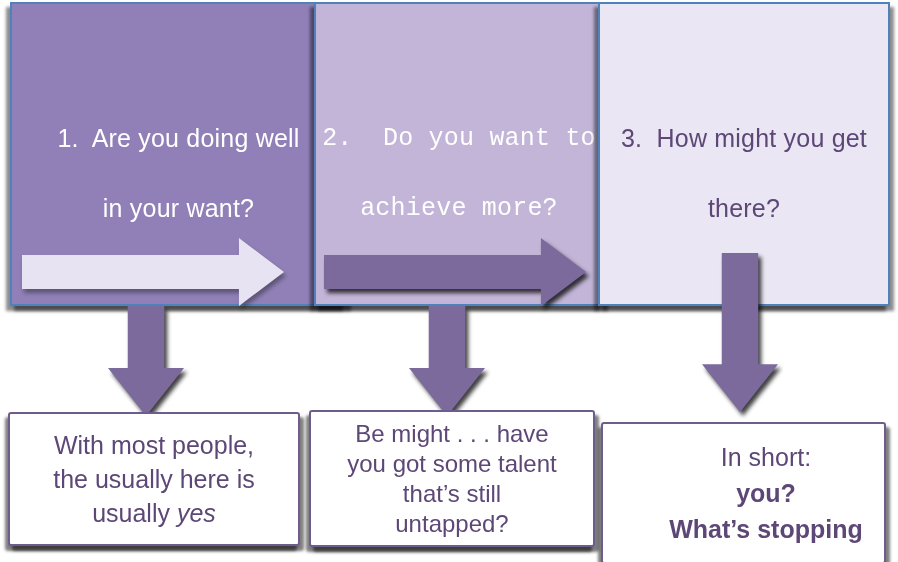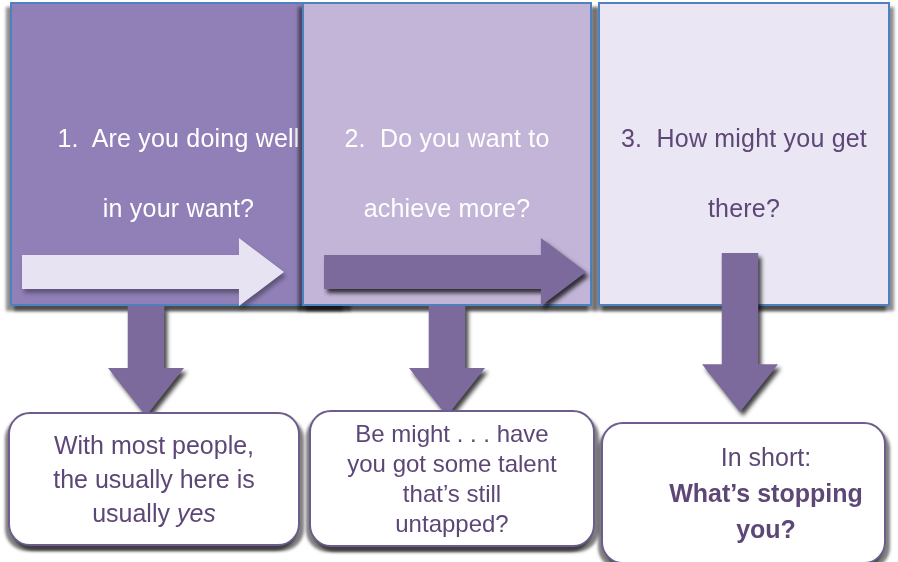--- a/index.html
+++ b/index.html
@@ -8,21 +8,21 @@
     background:#ffffff;
     font-family:"Liberation Sans","DejaVu Sans",sans-serif;
   }
   
   .panel{
     position:absolute;top:2px;height:304px;box-sizing:border-box;
     border:2px solid var(--panel-border);
     box-shadow:-4px 5px 3px rgba(0,0,0,.45), 4px 5px 3px rgba(0,0,0,.45);
   }
   .panel1{left:10px;width:337px;background:var(--panel1-bg);}
-  .panel2{left:302px;width:290px;background:var(--panel2-bg);}
+  .panel2{left:314px;width:290px;background:var(--panel2-bg);font-family:Liberation Mono, monospace;}
   .panel3{left:598px;width:292px;background:var(--panel3-bg);}
   .panel p{
     position:absolute;left:0;width:100%;margin:0;text-align:center;
     font-size:25px;white-space:pre-wrap;letter-spacing:.2px;
   }
   .panel .line1{top:120px;}
   .panel .line2{top:190px;}
   .panel1 p,.panel2 p{color:var(--text-light);}
   .panel3 p{color:var(--text-purple);}
   
@@ -41,21 +41,21 @@
   .ra1{left:22px;top:238px;width:262px;height:68px;}
   .ra2{left:324px;top:238px;width:262px;height:68px;}
   .da1{left:108px;top:306px;width:76px;height:110px;}
   .da2{left:409px;top:306px;width:76px;height:110px;}
   .da3{left:702px;top:253px;width:76px;height:159px;}
   .da1 .arrow-shape,.da2 .arrow-shape{--head:56.4%;}
   .da3 .arrow-shape{--head:70%;}
   
   .answer-box{
     position:absolute;box-sizing:border-box;background:#ffffff;
-    border:2.5px solid var(--box-border);border-radius:22px;
+    border:2.5px solid var(--box-border);border-radius:3px;
     box-shadow:-3px 5px 3px rgba(0,0,0,.5), 4px 5px 3px rgba(0,0,0,.5);
     display:flex;flex-direction:column;justify-content:center;align-items:center;
     color:var(--text-purple);text-align:left;
   }
   .box1{left:8px;top:412px;width:292px;height:134px;font-size:25px;line-height:34px;}
   .box2{left:309px;top:410px;width:286px;height:137px;font-size:24px;line-height:30px;}
   .box3{left:601px;top:422px;width:285px;height:142px;font-size:25px;line-height:36px;padding-left:45px;}
   .answer-box p{margin:0;}
   .italic{font-style:italic;}
   .bold{font-weight:700;}
@@ -103,17 +103,17 @@
 
   <div class="answer-box box2">
     <p>Be might . . . have</p>
     <p>you got some talent</p>
     <p>that’s still</p>
     <p>untapped?</p>
   </div>
 
   <div class="answer-box box3">
     <p>In short:</p>
+    <p class="bold">you?</p>
     <p class="bold">What’s stopping</p>
-    <p class="bold">you?</p>
   </div>
 
 </div>
 
 </body></html>

